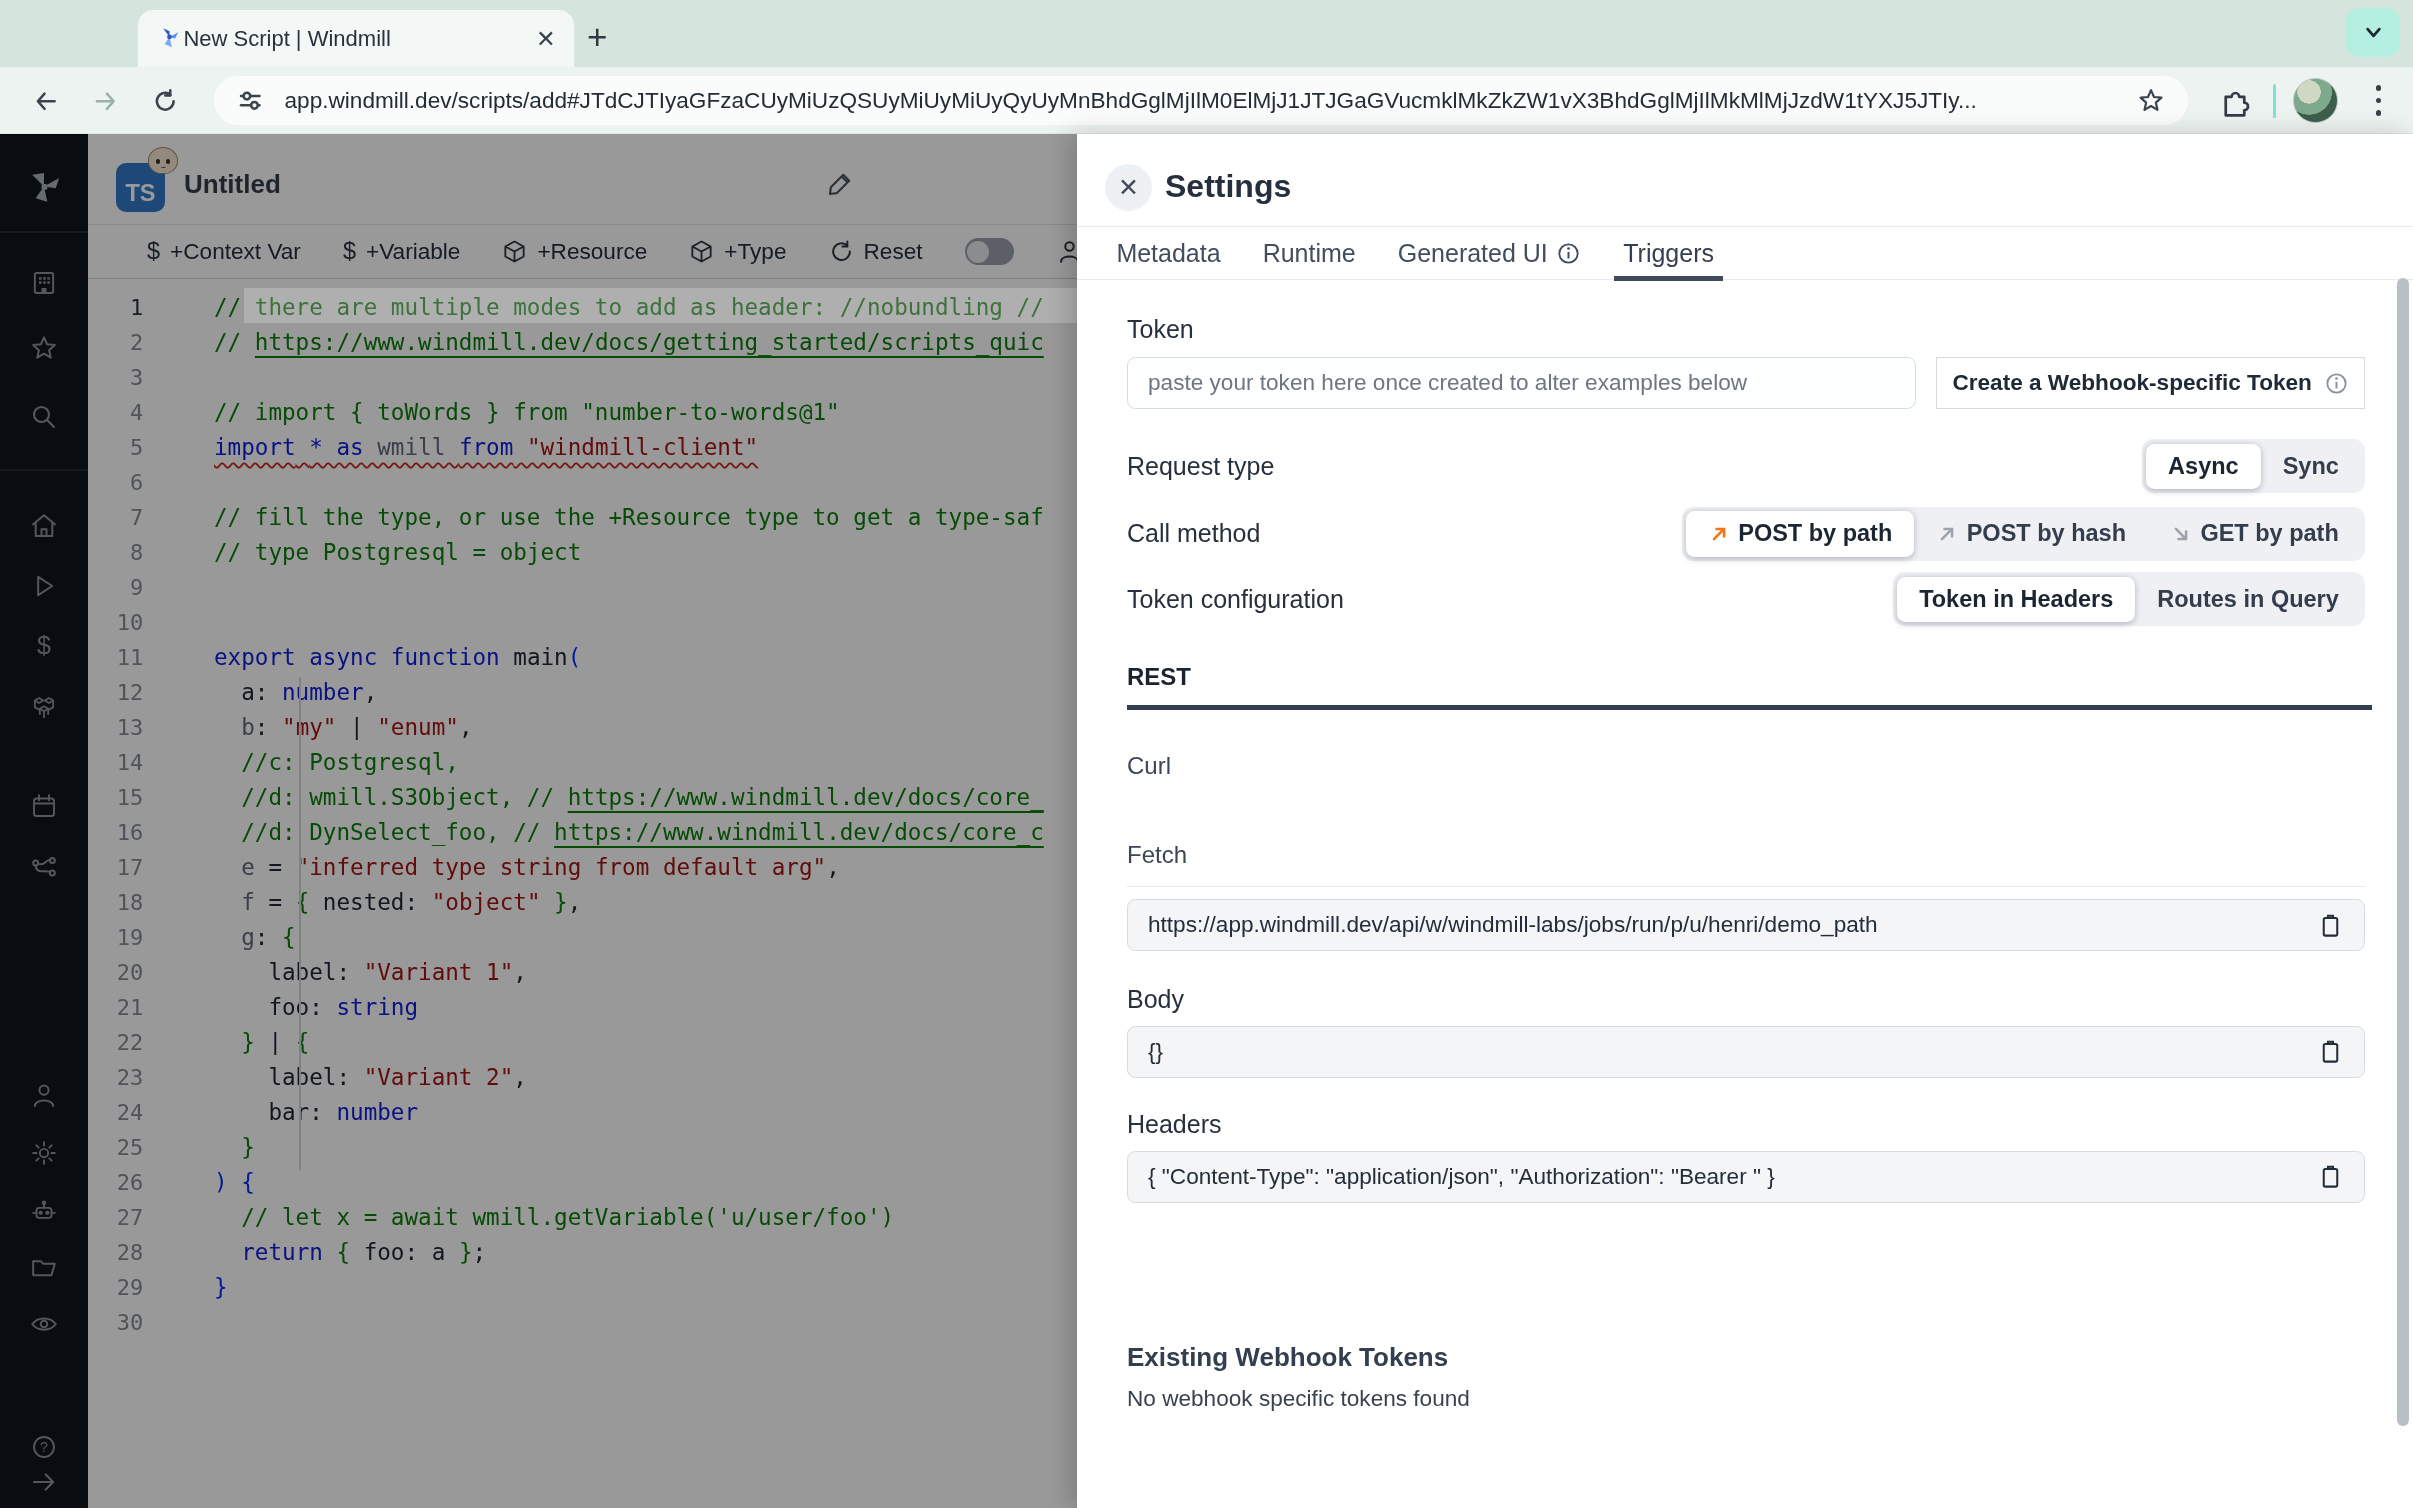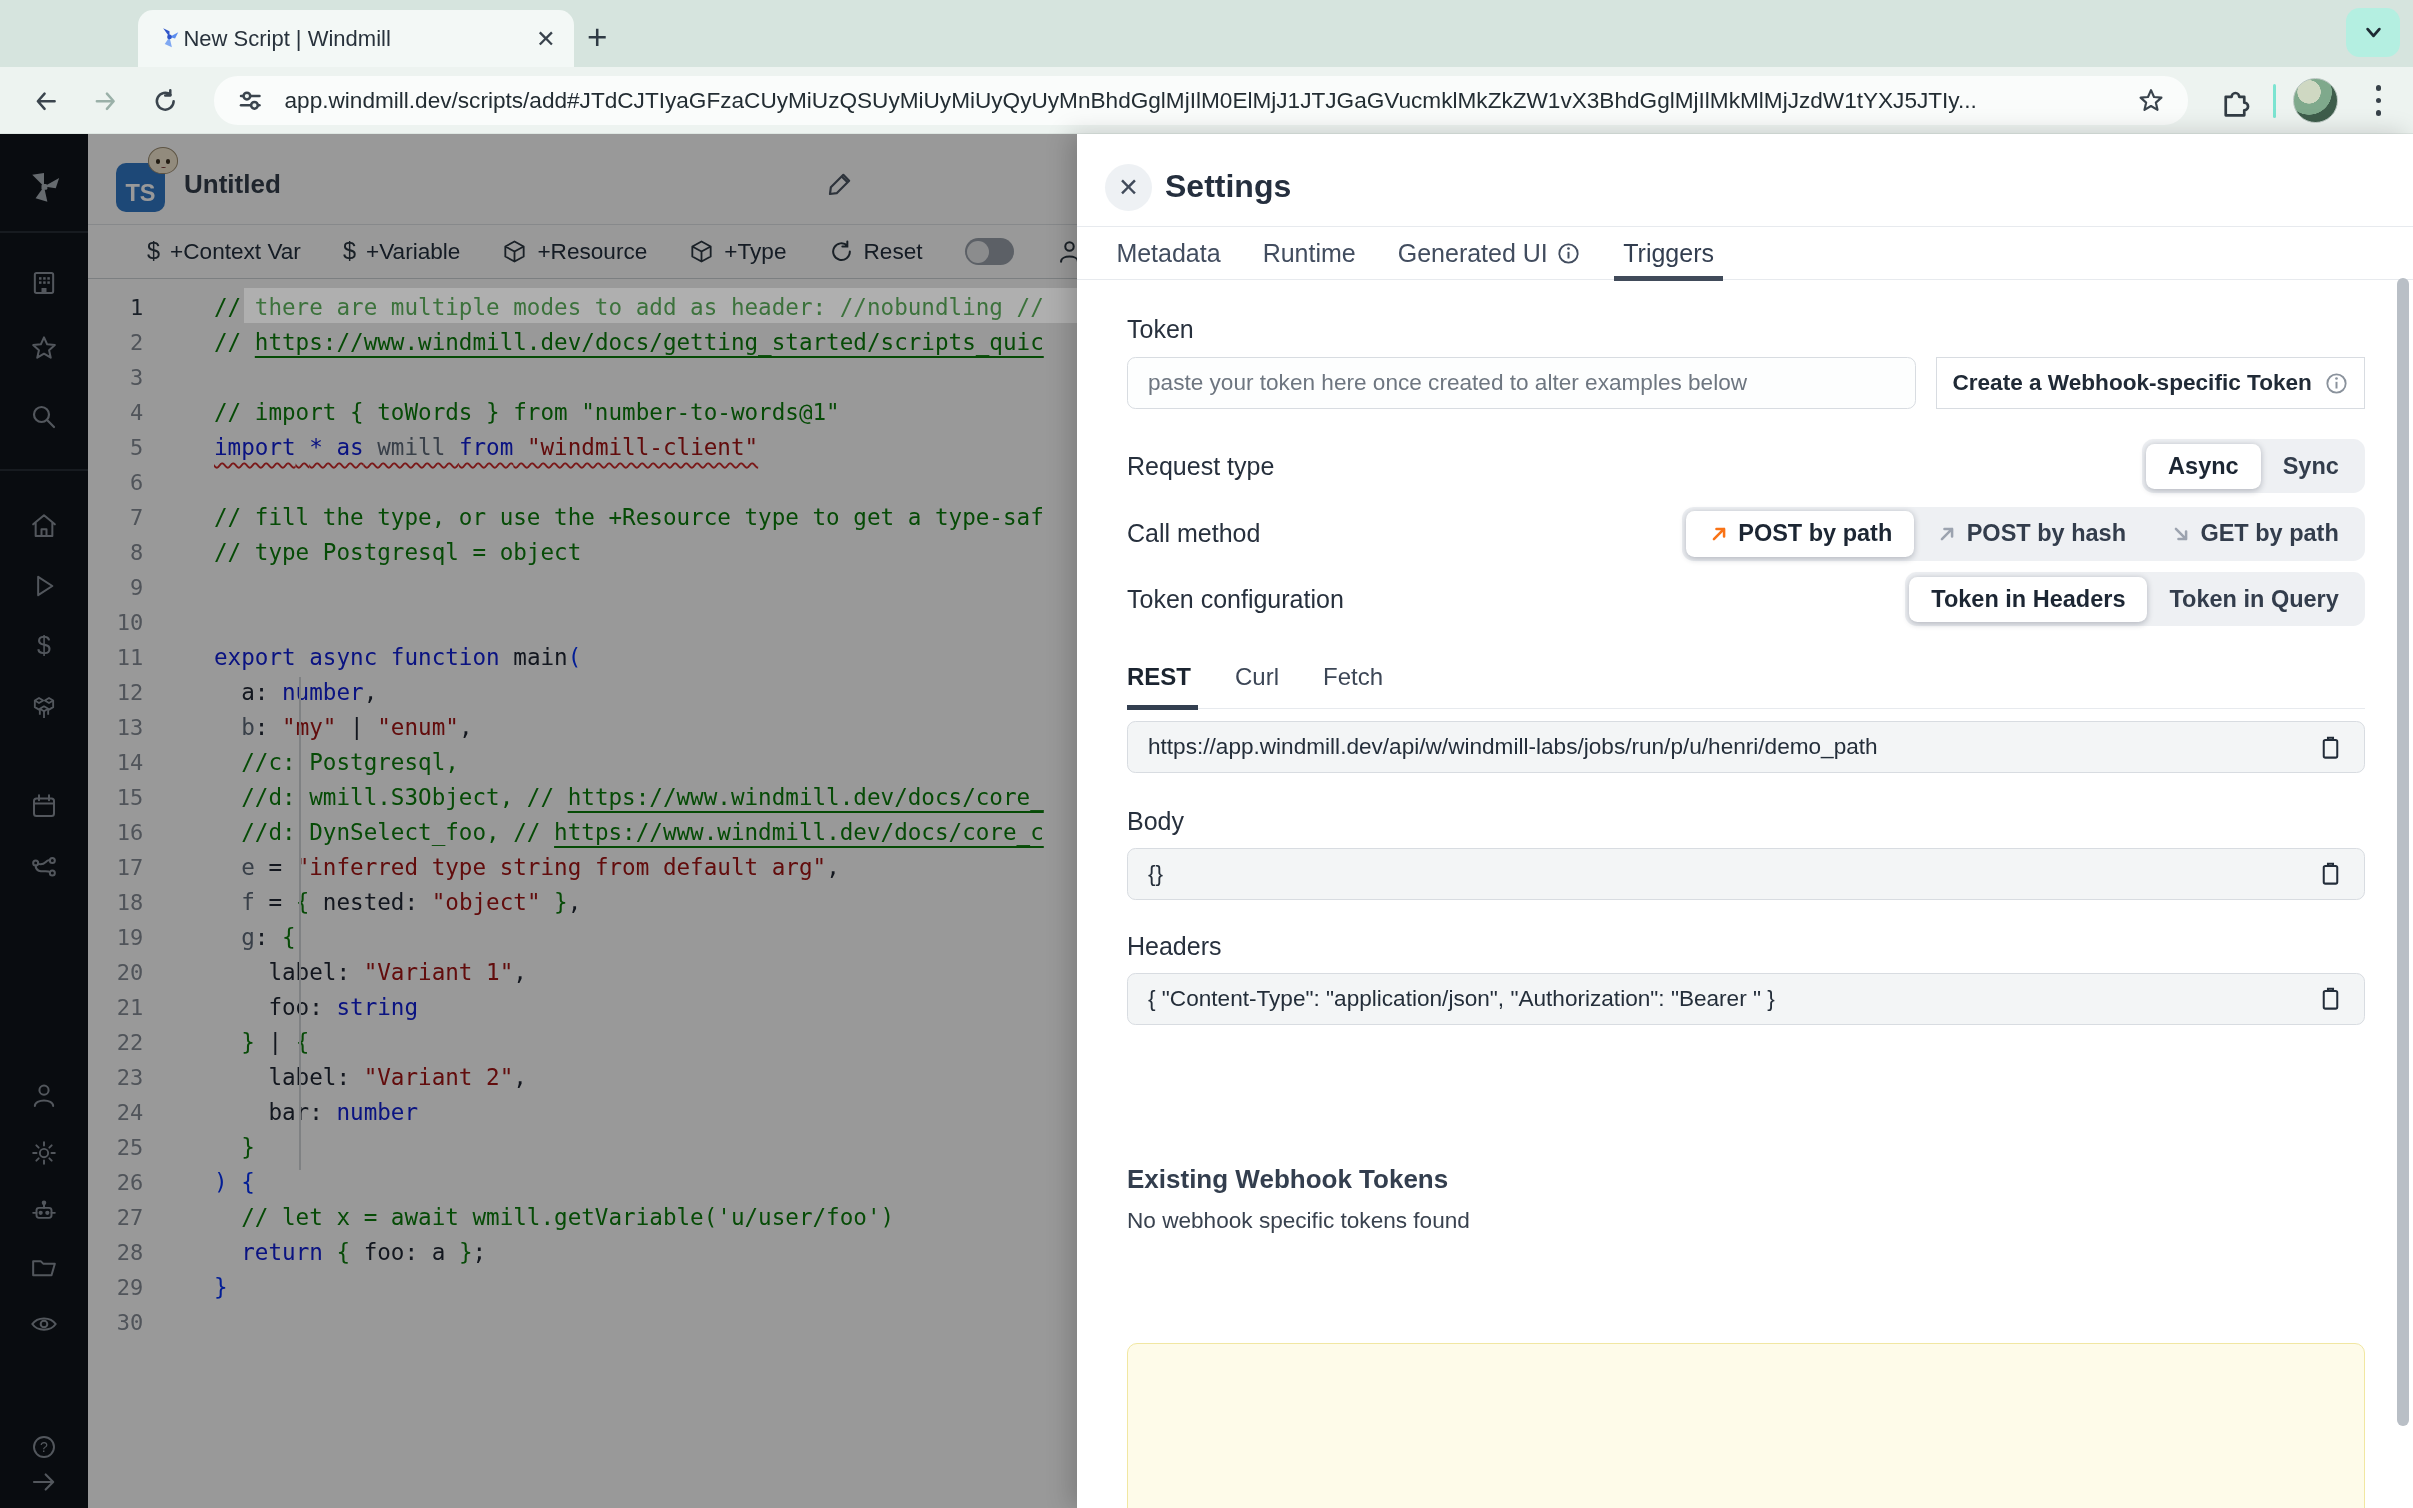--- a/index.html
+++ b/index.html
@@ -87,21 +87,21 @@
   .tinput::placeholder { color:#6e7680; }
   .create-btn { width:429px; height:52px; border:1.7px solid #d8dce1; border-radius:0; background:#fff; display:flex; align-items:center; justify-content:center; gap:11.7px; font-size:22.6px; font-weight:bold; color:#202a36; white-space:nowrap; }
 
   .ctlrow { display:flex; align-items:center; }
   .ctlrow .flabel { margin-top:0; }
   .seg { margin-left:auto; background:#eef0f3; border-radius:11.7px; padding:4.2px; display:flex; height:54px; }
   .seg-opt { display:flex; align-items:center; gap:8.4px; padding:0 22px; border-radius:8.4px; font-size:23.5px; font-weight:600; color:#333d4c; white-space:nowrap; }
   .seg-opt.sel { background:#fff; box-shadow:0 1.7px 6.7px rgba(20,30,50,0.28); color:#1c2633; }
   .r-request { margin-top:30px; } .r-call { margin-top:13.4px; } .r-cfg { margin-top:11.7px; }
 
-  .sniptabs { margin-top:37px; display:flex; gap:44px; border-bottom:1.7px solid #e7eaee; }
+  .sniptabs { margin-top:37px; display:flex; gap:44px; border-bottom:1.7px solid #e7eaee;flex-direction:column; }
   .sniptabs .stab { font-size:24px; padding-bottom:17px; }
 
   .vfield { margin-top:11.7px; height:52px; background:#f3f5f6; border:1.7px solid #d8dce1; border-radius:8.4px; display:flex; align-items:center; padding:0 20px; font-size:22.6px; color:#242e3a; white-space:nowrap; overflow:hidden; }
   .copy-ic { margin-left:auto; flex:none; }
   .m-url { margin-top:28.5px; } .m-body { margin-top:34px; } .m-headers { margin-top:32px; }
 
   .ex-title { margin-top:139px; font-size:26px; font-weight:600; color:#333e4e; }
   .ex-empty { margin-top:13.4px; font-size:22.6px; color:#39424f; }
 
   .warn { margin-top:109px; background:#fefbe9; border:1.7px solid #f1e7a2; border-radius:10px; padding:34px 37px; height:251px; }
@@ -483,21 +483,21 @@
               </svg>
             <span>GET by path</span>
             </span>
         </div>
       </div>
 
       <div class="ctlrow r-cfg">
         <div class="flabel">Token configuration</div>
         <div class="seg">
           <span class="seg-opt sel">Token in Headers</span>
-          <span class="seg-opt">Token in Query</span>
+          <span class="seg-opt">Routes in Query</span>
         </div>
       </div>
 
       <div class="sniptabs">
         <span class="stab active">REST</span>
         <span class="stab">Curl</span>
         <span class="stab">Fetch</span>
       </div>
 
       <div class="vfield">

